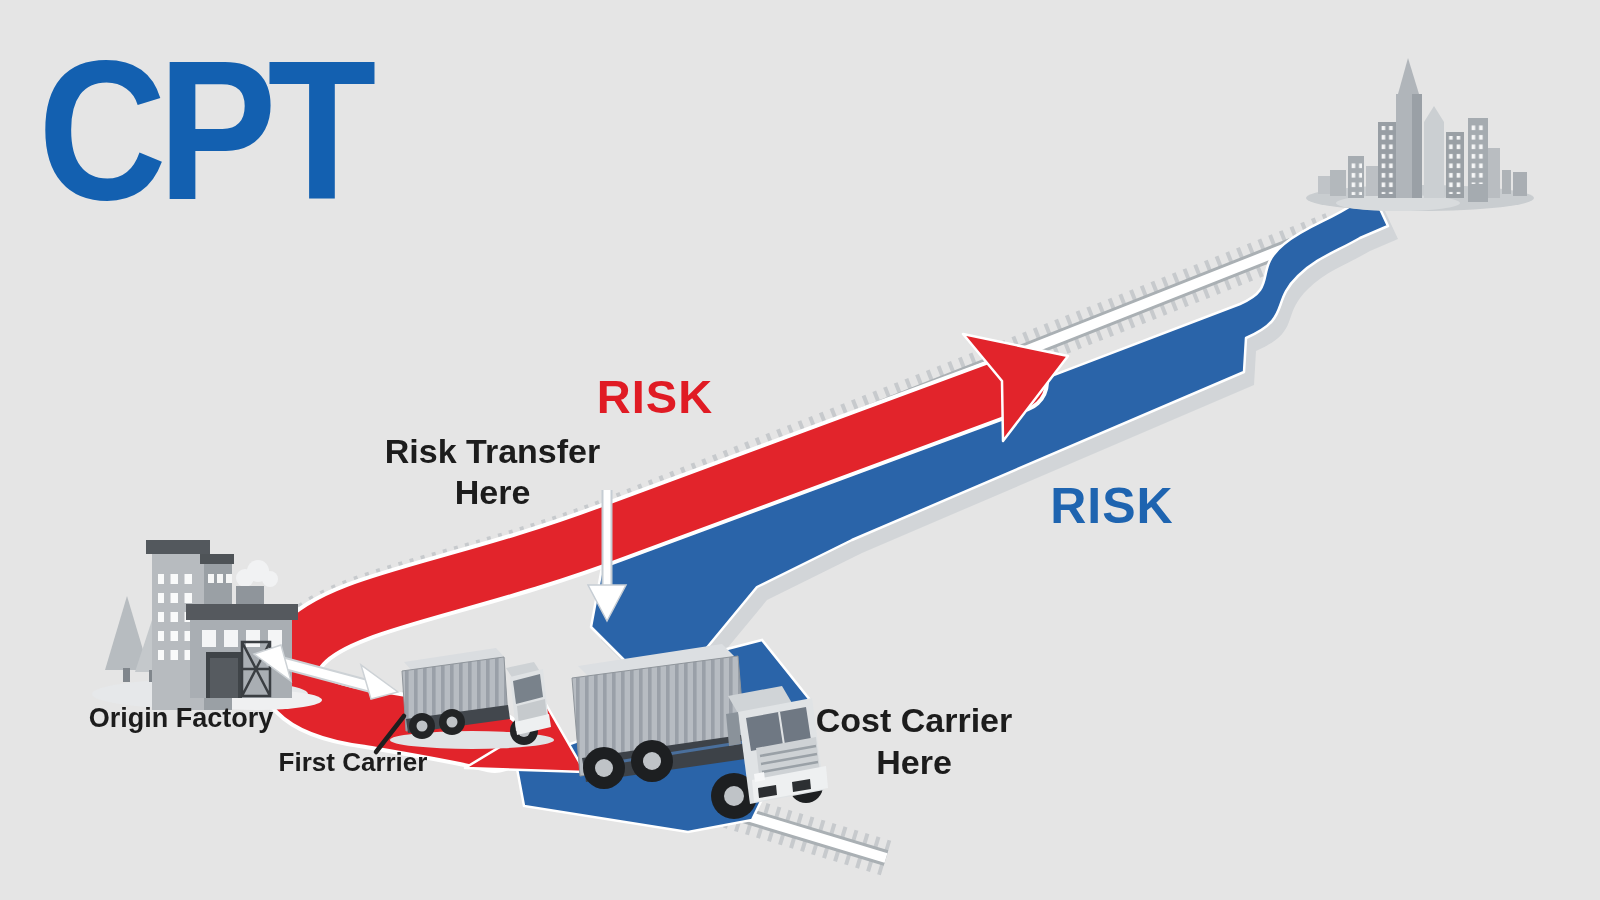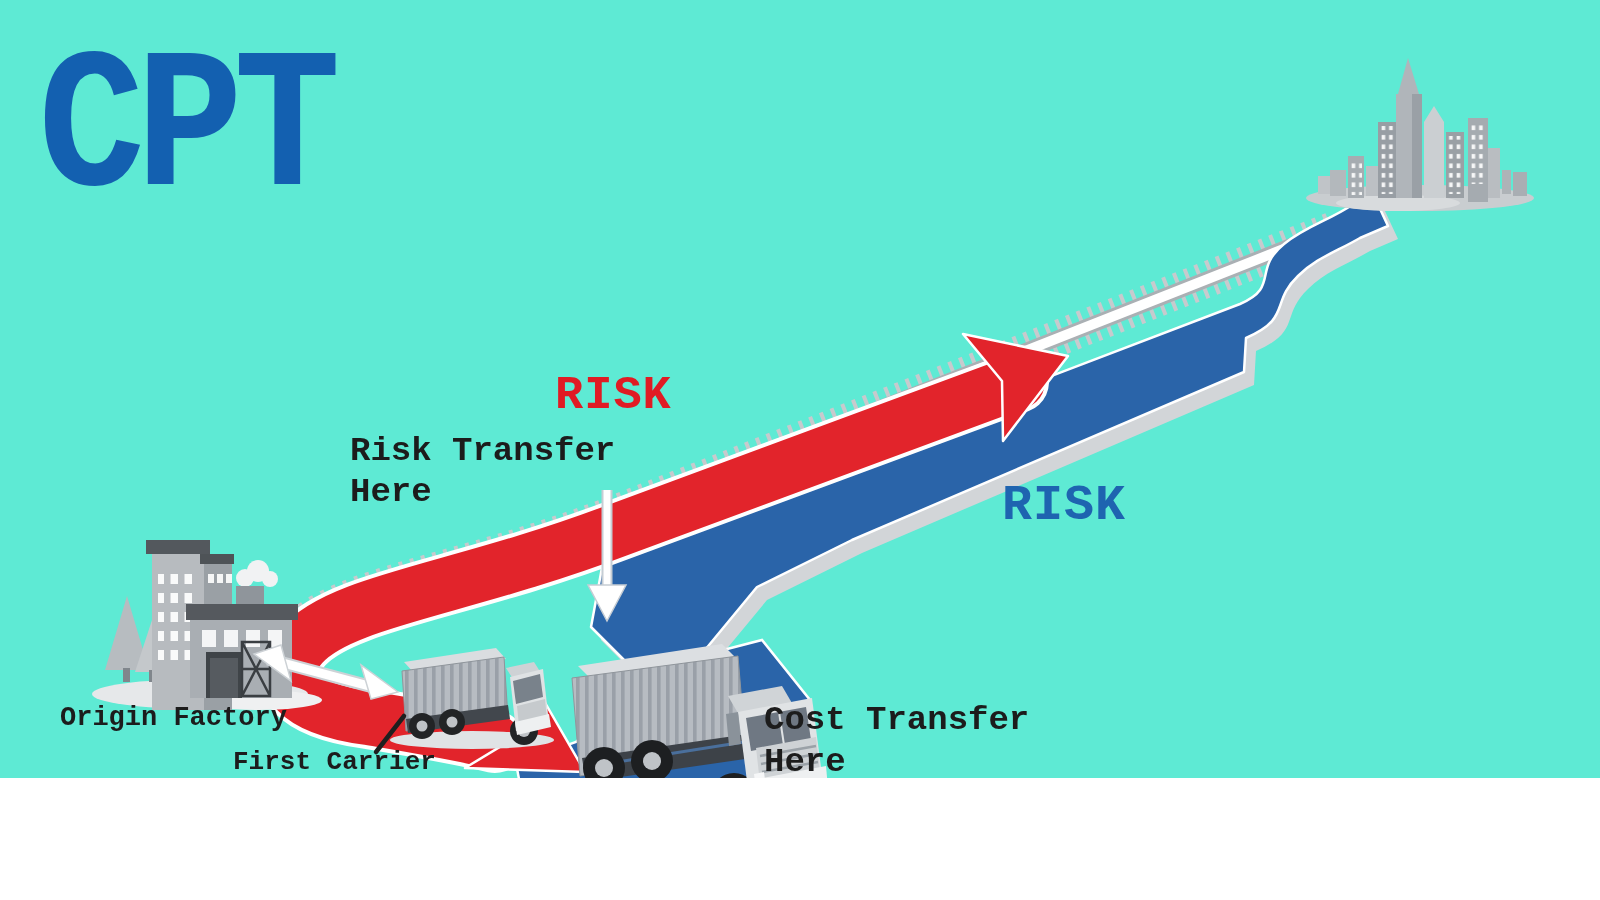--- a/index.html
+++ b/index.html
@@ -1,19 +1,19 @@
 <!DOCTYPE html>
 <html><head>
 <meta charset="utf-8">
 <style>
   html,body{margin:0;padding:0;background:#ffffff;}
-  .stage{position:relative;width:1600px;height:778px;background:#5eead4;overflow:hidden;
-         font-family:Liberation Mono, monospace;}
+  .stage{position:relative;width:1600px;height:900px;background:#e5e5e5;overflow:hidden;
+         font-family:Liberation Sans, sans-serif;}
   svg.art{position:absolute;left:0;top:0;width:1600px;height:900px;}
-  .label{position:absolute;font-weight:bold;color:#1c1c1c;text-align:left;}
+  .label{position:absolute;font-weight:bold;color:#1c1c1c;text-align:center;}
   .cpt{left:38px;top:32px;font-size:198px;line-height:1;letter-spacing:-10px;
        color:#1360b0;transform:scaleX(.9);transform-origin:left top;text-align:left;}
   .risk{left:555px;top:369px;width:200px;font-size:47px;color:#e01b24;letter-spacing:1px;}
   .cost{left:1002px;top:477px;width:220px;font-size:50px;color:#1e64b0;letter-spacing:1px;}
   .risk-transfer{left:350px;top:431px;width:285px;font-size:34px;line-height:41px;}
   .cost-transfer{left:764px;top:699px;width:300px;font-size:34px;line-height:42px;}
   .origin-factory{left:60px;top:703px;width:242px;font-size:27px;}
   .first-carrier{left:233px;top:747px;width:240px;font-size:26px;}
 </style>
 </head>
@@ -163,17 +163,17 @@
     <path d="M607,490 L607,592" stroke="#ffffff" stroke-width="7" fill="none"></path>
     <polygon points="607,621 588,585 626,585" fill="#ffffff" stroke="#c6cdd4" stroke-width="1.5"></polygon>
   </g>
   <path d="M376,752 L404,716" stroke="#1f1f1f" stroke-width="4.5" stroke-linecap="round" fill="none"></path>
 </svg>
 
 <div class="label cpt">CPT</div>
 <div class="label risk">RISK</div>
 <div class="label cost">RISK</div>
 <div class="label risk-transfer"><span>Risk Transfer</span><br><span>Here</span></div>
-<div class="label cost-transfer"><span>Cost Transfer</span><br><span>Here</span></div>
+<div class="label cost-transfer"><span>Cost Carrier</span><br><span>Here</span></div>
 <div class="label first-carrier">First Carrier</div>
 <div class="label origin-factory">Origin Factory</div>
 
 </div>
 
 </body></html>

